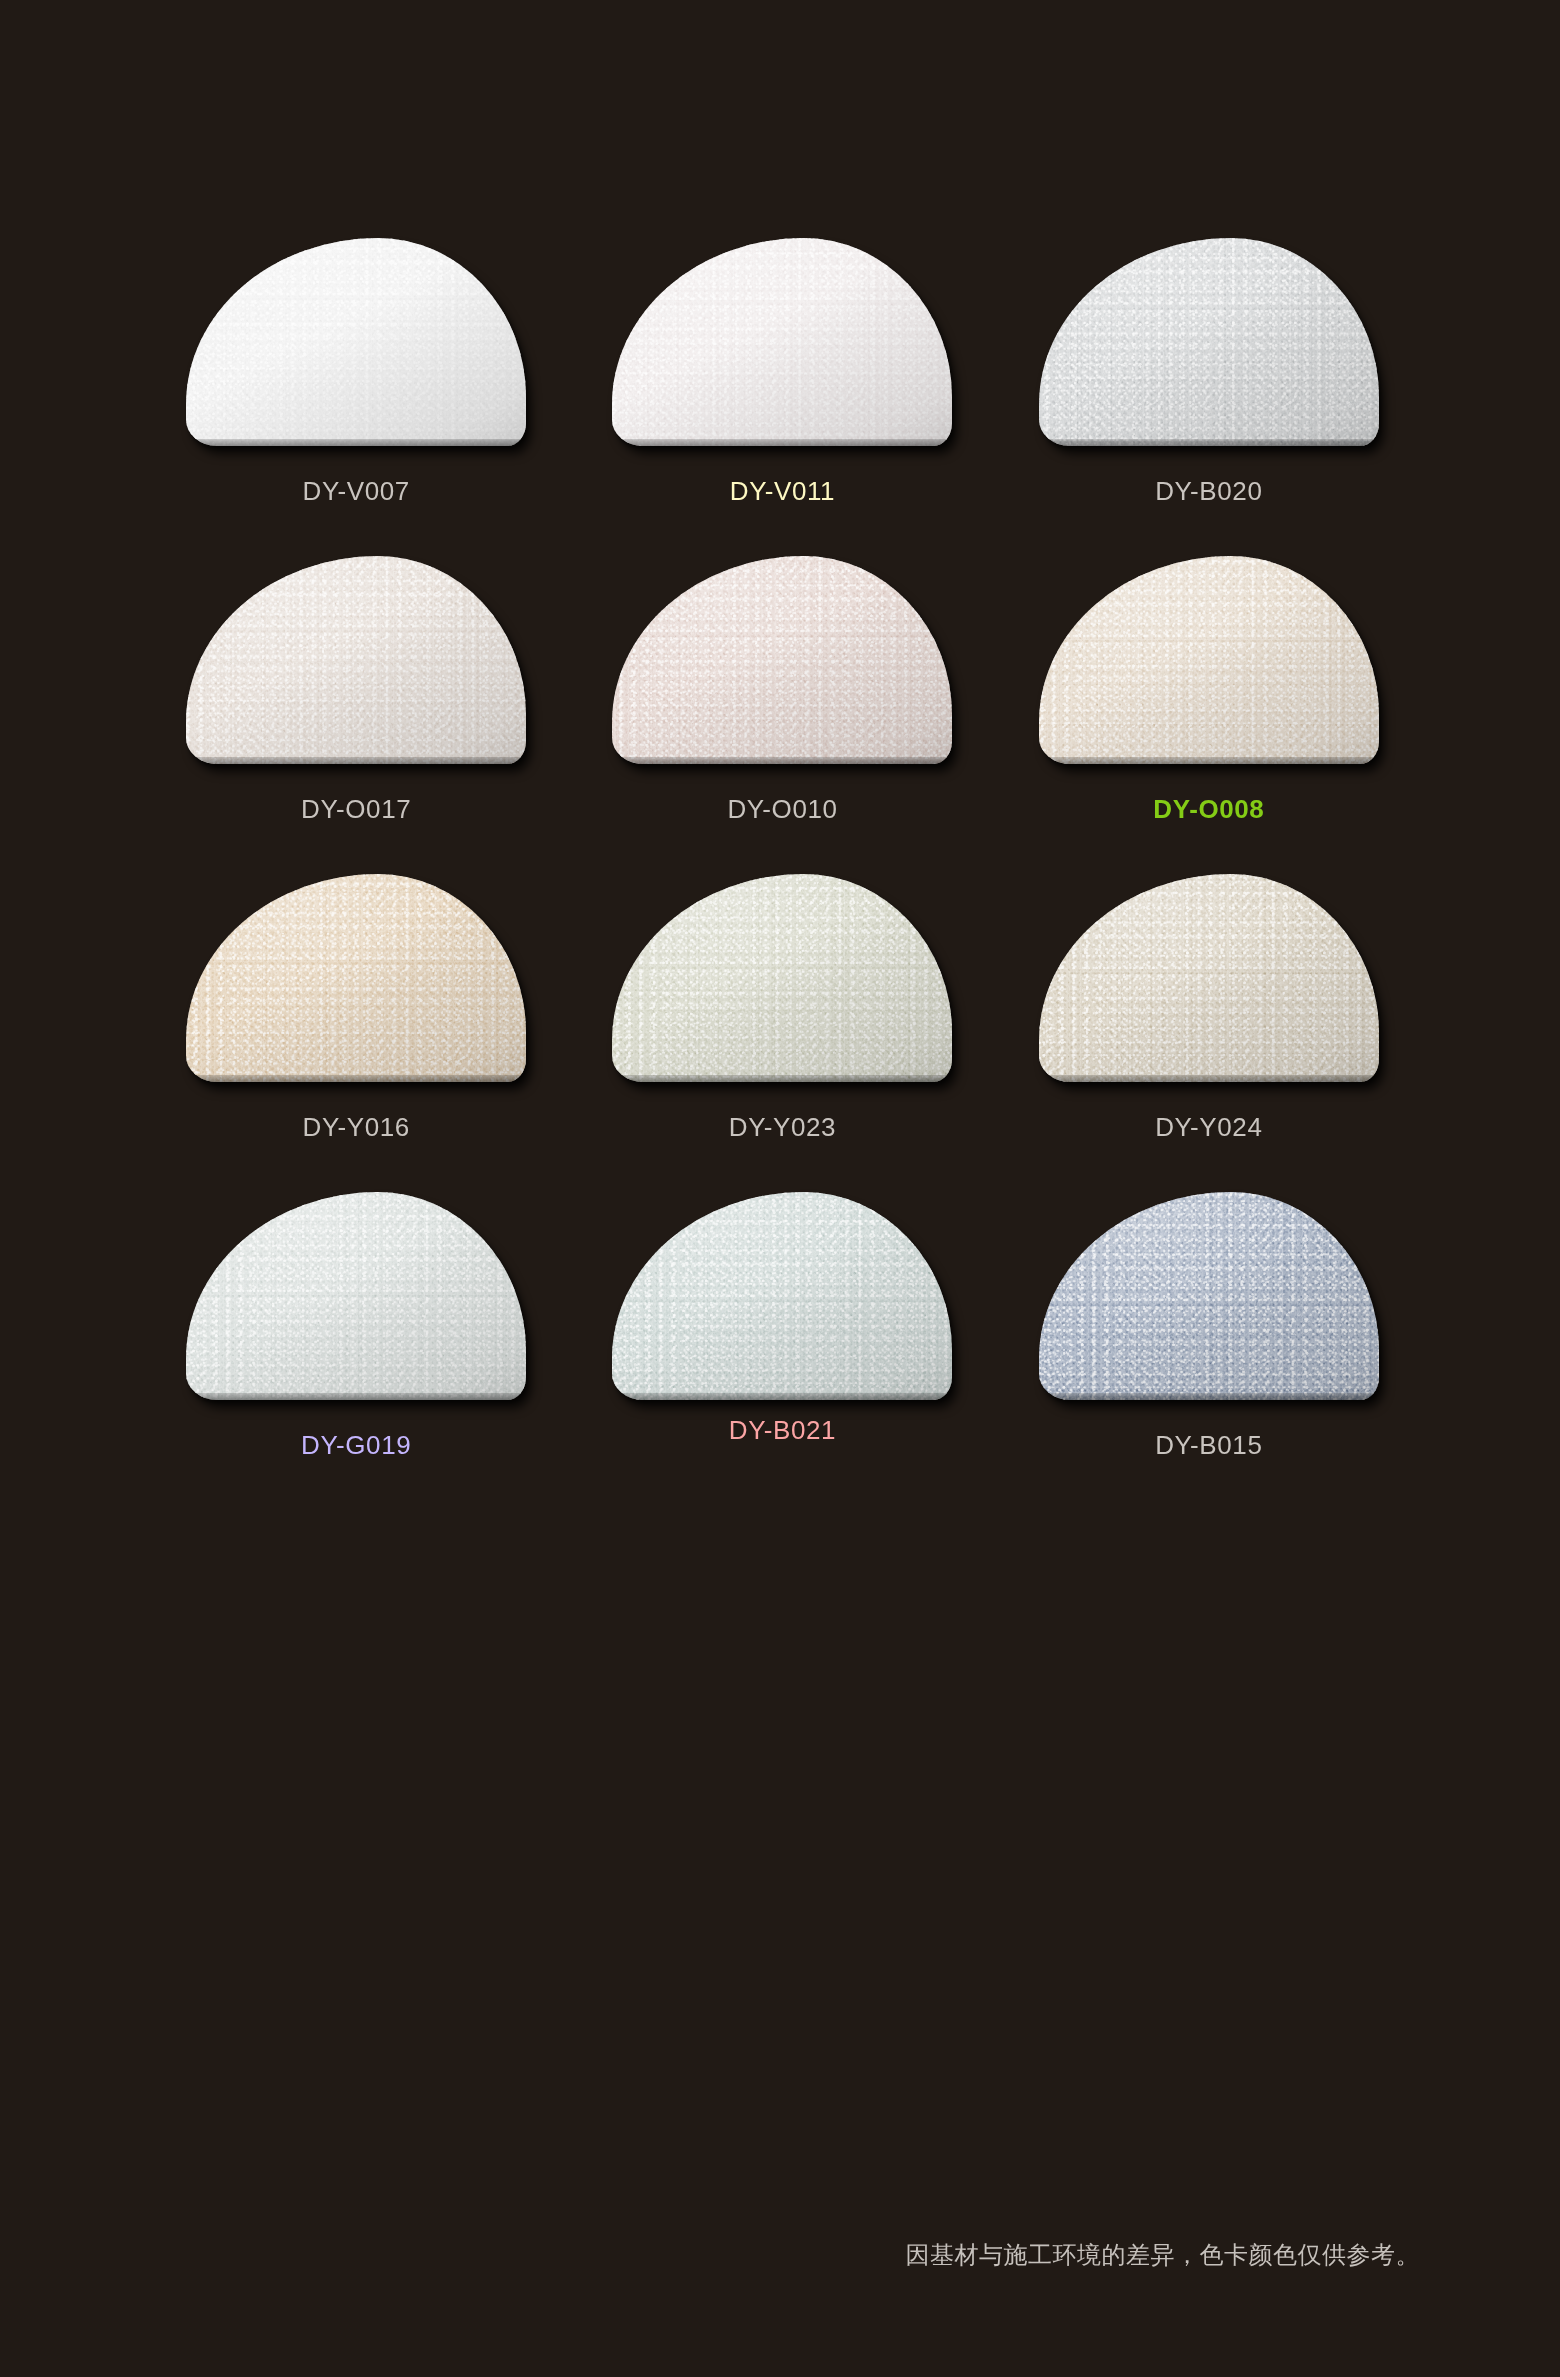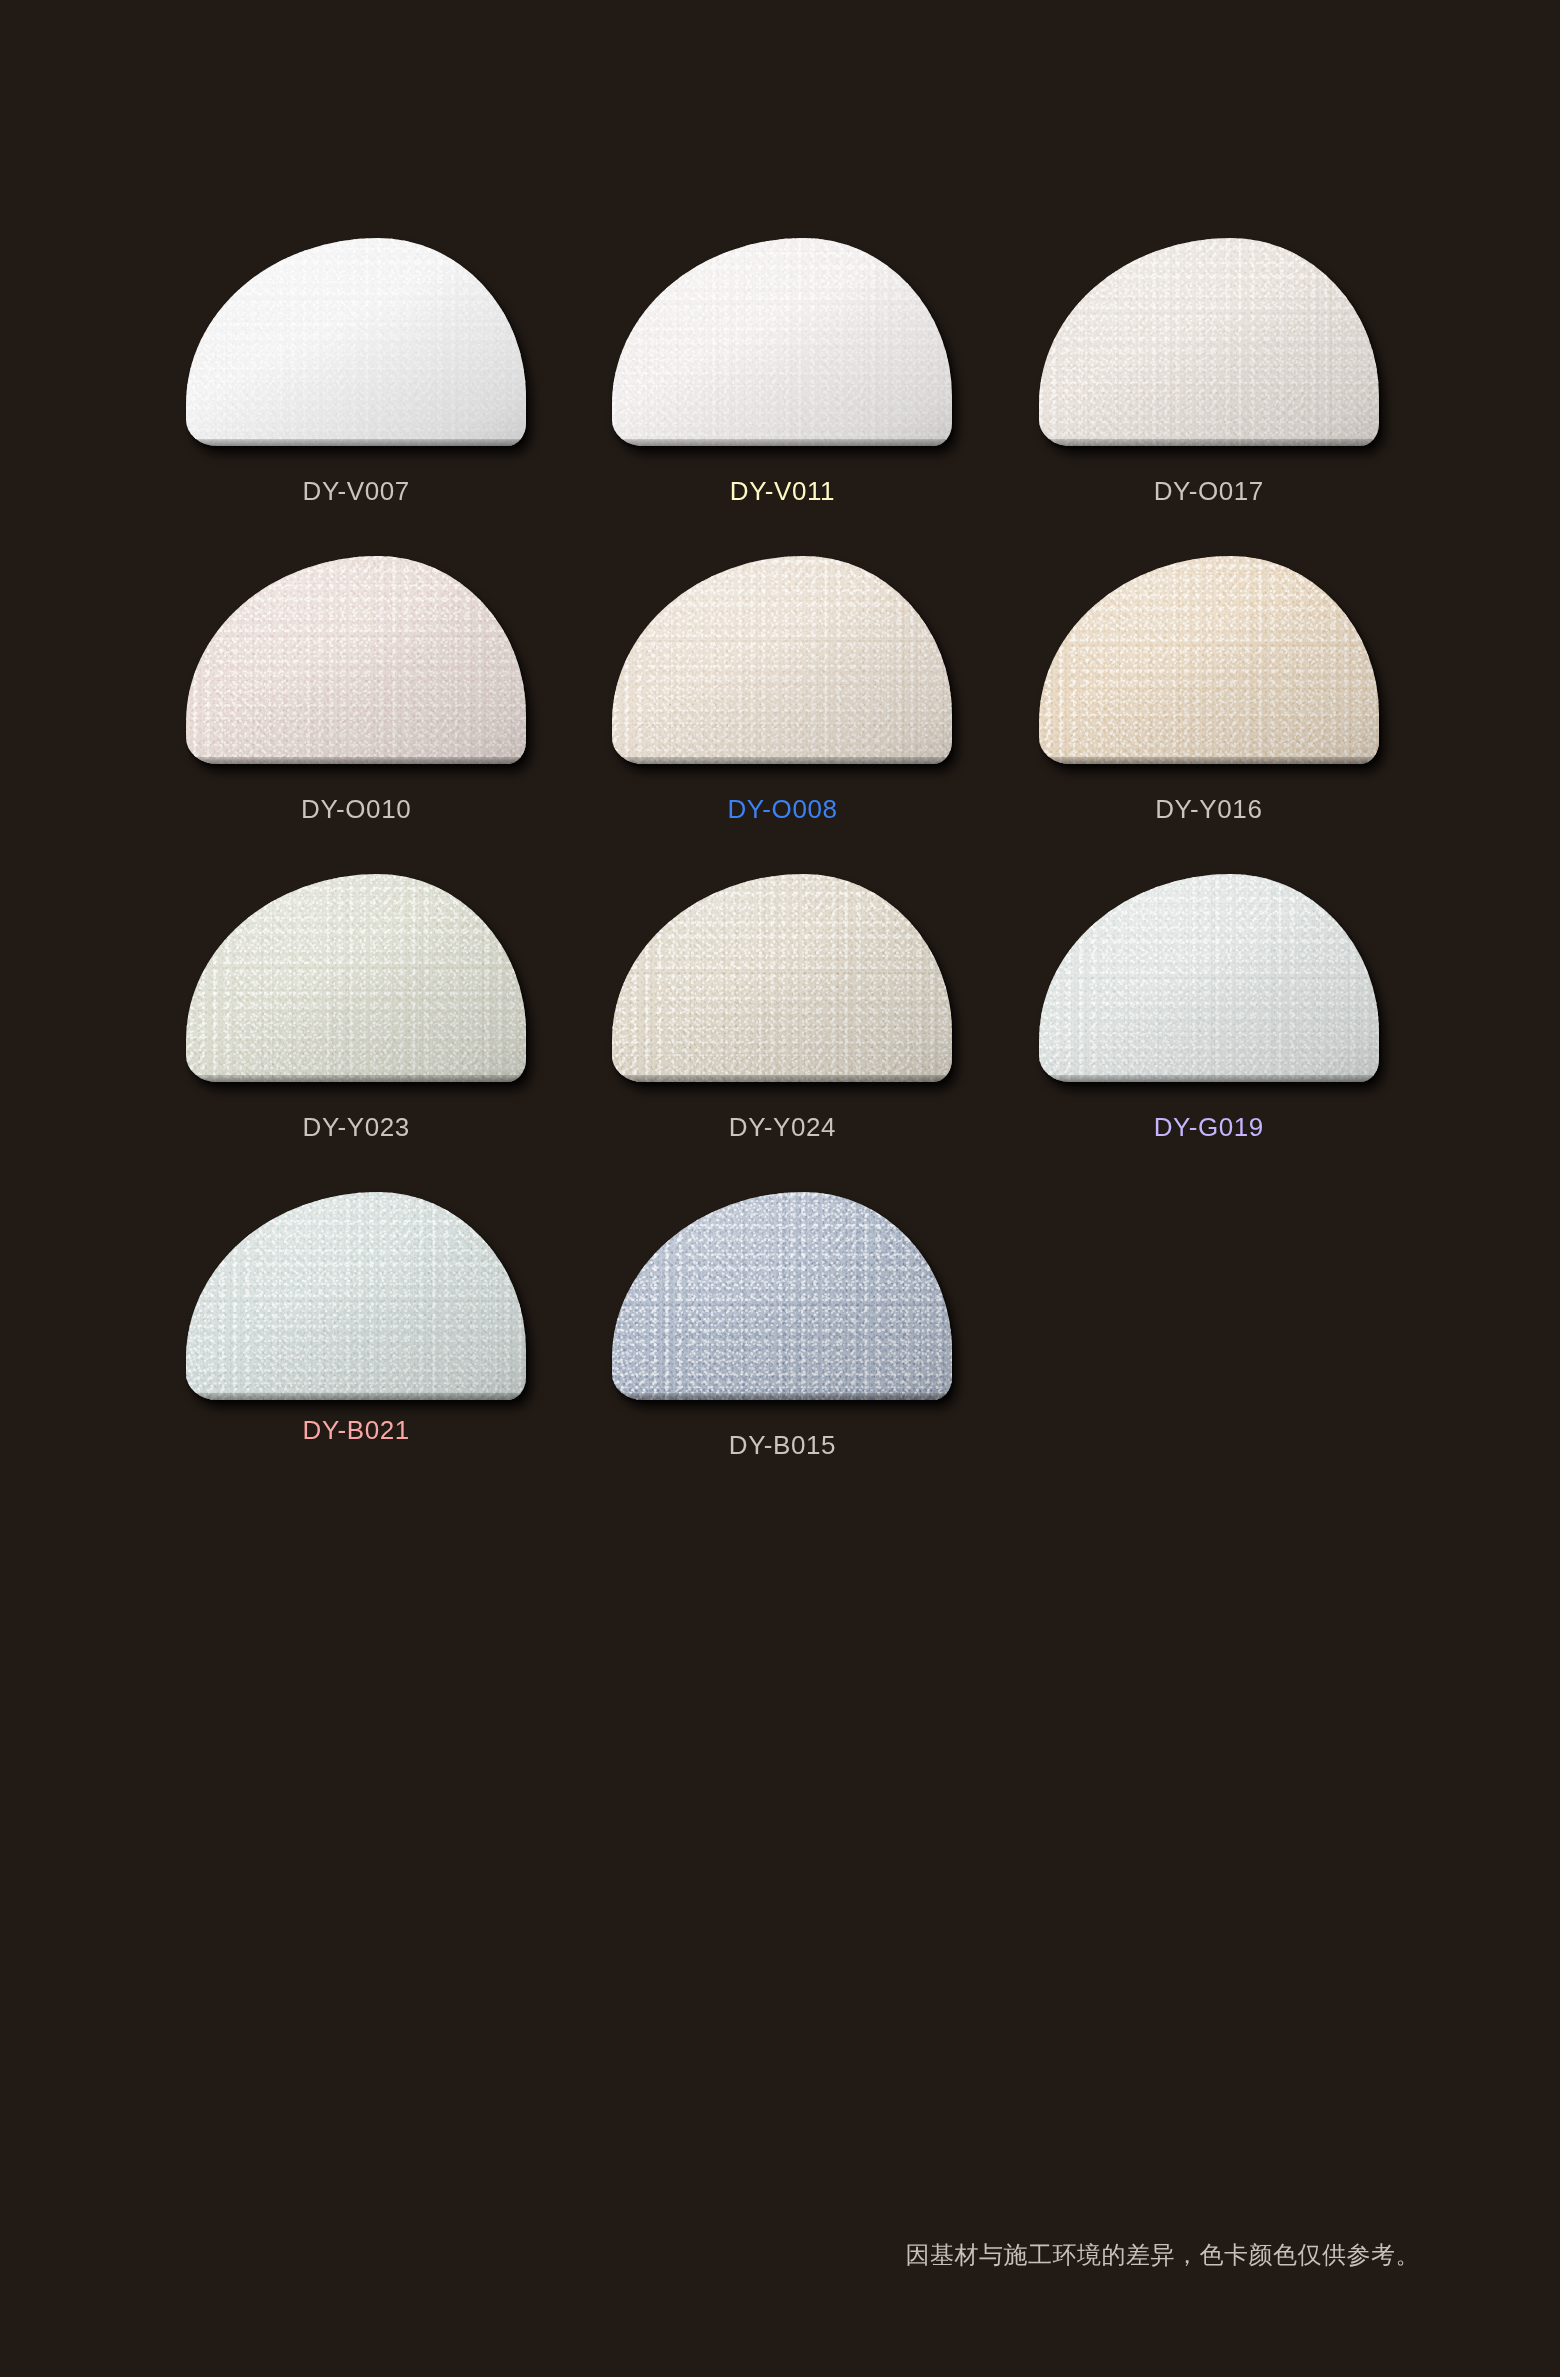--- a/index.html
+++ b/index.html
@@ -174,20 +174,32 @@
             <div class="tex2" style="background-position: 2.9px 3.8px;"></div>
             <div class="shade"></div>
             <div class="lip"></div>
           </div>
         </div>
         <div class="label" style="color: #fef9c3;">DY-V011</div>
       </div>
       <div class="cell">
         <div class="swatch-wrap">
           <div class="swatch">
+            <div class="base" style="background: rgb(217, 219, 220);"></div>
+            <div class="tex" style="background-position: 13.3px 9.5px;"></div>
+            <div class="tex2" style="background-position: 5.7px 7.6px;"></div>
+            <div class="shade"></div>
+            <div class="lip"></div>
+          </div>
+        </div>
+        <div class="label" style="color: rgb(201, 196, 191);">DY-B020</div>
+      </div>
+      <div class="cell">
+        <div class="swatch-wrap">
+          <div class="swatch">
             <div class="base" style="background: rgb(233, 226, 220);"></div>
             <div class="tex" style="background-position: 20px 14.3px;"></div>
             <div class="tex2" style="background-position: 8.6px 11.4px;"></div>
             <div class="shade"></div>
             <div class="lip"></div>
           </div>
         </div>
         <div class="label" style="color: rgb(201, 196, 191);">DY-O017</div>
       </div>
       <div class="cell">
@@ -205,21 +217,21 @@
       <div class="cell">
         <div class="swatch-wrap">
           <div class="swatch">
             <div class="base" style="background: rgb(232, 222, 209);"></div>
             <div class="tex" style="background-position: 33px 24px;"></div>
             <div class="tex2" style="background-position: 14.3px 19px;"></div>
             <div class="shade"></div>
             <div class="lip"></div>
           </div>
         </div>
-        <div class="label" style="color: #3b82f6;">DY-O008</div>
+        <div class="label" style="color: #84cc16; font-weight: bold;">DY-O008</div>
       </div>
       <div class="cell">
         <div class="swatch-wrap">
           <div class="swatch">
             <div class="base" style="background: rgb(231, 215, 193);"></div>
             <div class="tex" style="background-position: 40px 28.5px;"></div>
             <div class="tex2" style="background-position: 17px 23px;"></div>
             <div class="shade"></div>
             <div class="lip"></div>
           </div>

